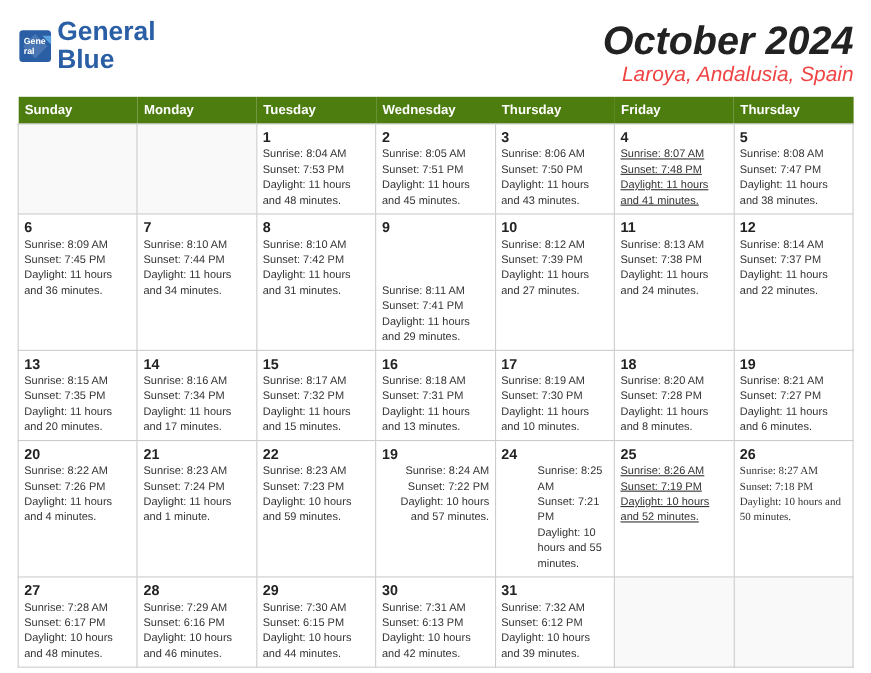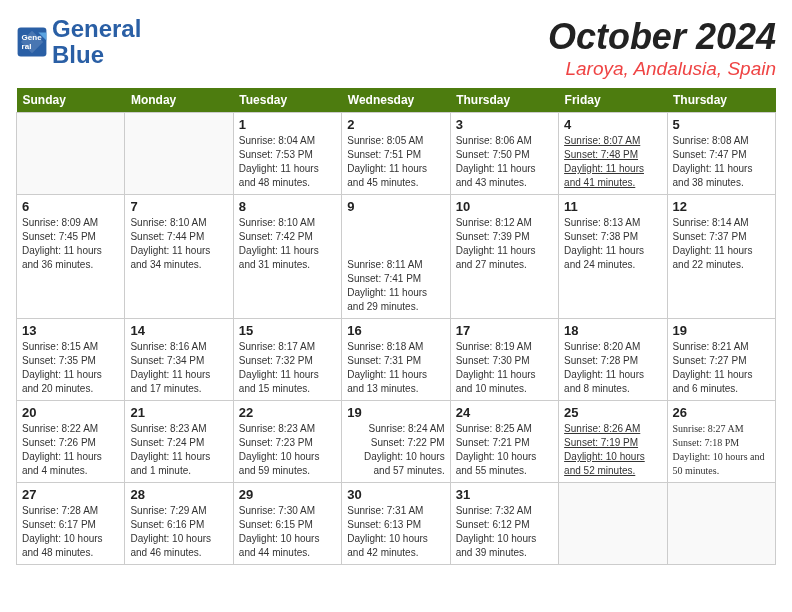--- a/index.html
+++ b/index.html
@@ -264,21 +264,21 @@
 Daylight: 10 hours and 59 minutes.</div>
         </td>
         <td>
           <div class="day-num">19</div>
           <div class="day-info" style="white-space: pre-line; text-align: right;">Sunrise: 8:24 AM
 Sunset: 7:22 PM
 Daylight: 10 hours and 57 minutes.</div>
         </td>
         <td>
           <div class="day-num">24</div>
-          <div class="day-info" style="white-space: pre-line;">Sunrise: 8:25 AM
+          <div class="day-info" style="white-space: pre-line; margin-left: 33px;">Sunrise: 8:25 AM
 Sunset: 7:21 PM
 Daylight: 10 hours and 55 minutes.</div>
         </td>
         <td>
           <div class="day-num">25</div>
           <div class="day-info" style="white-space: pre-line; text-decoration: underline;">Sunrise: 8:26 AM
 Sunset: 7:19 PM
 Daylight: 10 hours and 52 minutes.</div>
         </td>
         <td>

